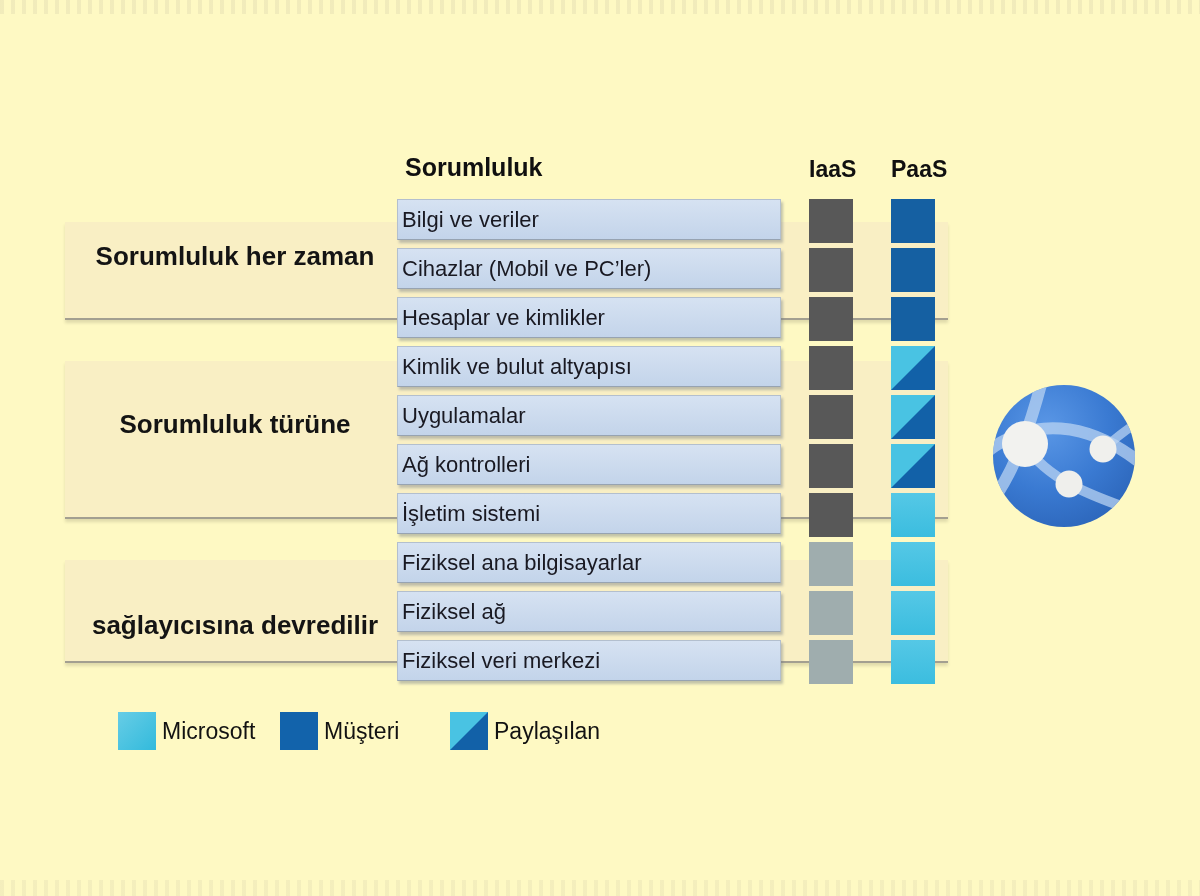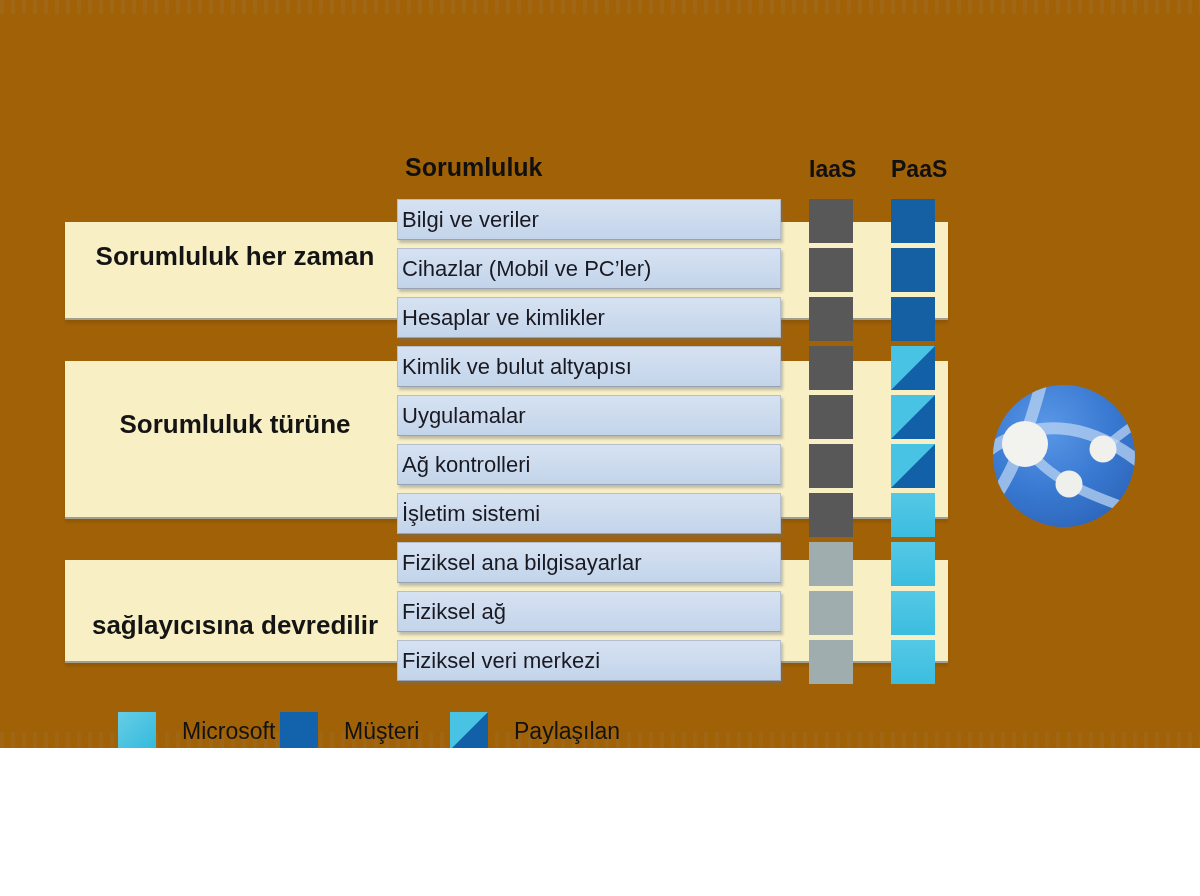--- a/index.html
+++ b/index.html
@@ -1,17 +1,17 @@
 <!DOCTYPE html>
 <html><head>
 <meta charset="utf-8">
 <style>
   html,body{margin:0;padding:0;background:#fff;}
   #stage{
-    position:relative;width:1200px;height:748px;background:#a16207;
+    position:relative;width:1200px;height:896px;background:#fef9c3;
     font-family:"Liberation Sans","DejaVu Sans",sans-serif;overflow:hidden;
     color:#161616;
   }
   
   .film{position:absolute;left:0;right:0;height:14px;
     background:repeating-linear-gradient(90deg, rgba(150,140,130,.12) 0 4px, rgba(255,255,255,0) 4px 11px);}
   .film.top{top:0;}
   .film.bottom{bottom:0;height:16px;opacity:.8;}
 
   
@@ -45,21 +45,21 @@
   .cell{position:absolute;width:44px;height:44px;}
   .cell.iaas{left:809px;}
   .cell.paas{left:891px;}
   .cell[data-value="gray-dark"]{background:#585858;}
   .cell[data-value="gray-light"]{background:#9fadae;}
   .cell[data-value="customer"]{background:#1560a2;}
   .cell[data-value="microsoft"]{background:linear-gradient(#55c8e6,#3bbddf);}
   .cell[data-value="shared"]{background:linear-gradient(to bottom right,#49c3e3 49.6%,#1261a8 50.4%);}
 
   
-  .legend-item{position:absolute;top:712px;display:flex;align-items:center;gap:26px;}
+  .legend-item{position:absolute;top:712px;display:flex;align-items:center;gap:6px;}
   .legend-item .sw{width:38px;height:38px;flex:0 0 auto;}
   .legend-item .lbl{font-size:23px;color:#121212;}
   .sw[data-value="microsoft"]{background:linear-gradient(135deg,#67cde6,#32badc);}
   .sw[data-value="customer"]{background:#1263ab;}
   .sw[data-value="shared"]{background:linear-gradient(to bottom right,#49c3e3 49.6%,#1261a8 50.4%);}
 
   
   #globe{position:absolute;left:991px;top:383px;width:146px;height:146px;}
 </style>
 </head>

